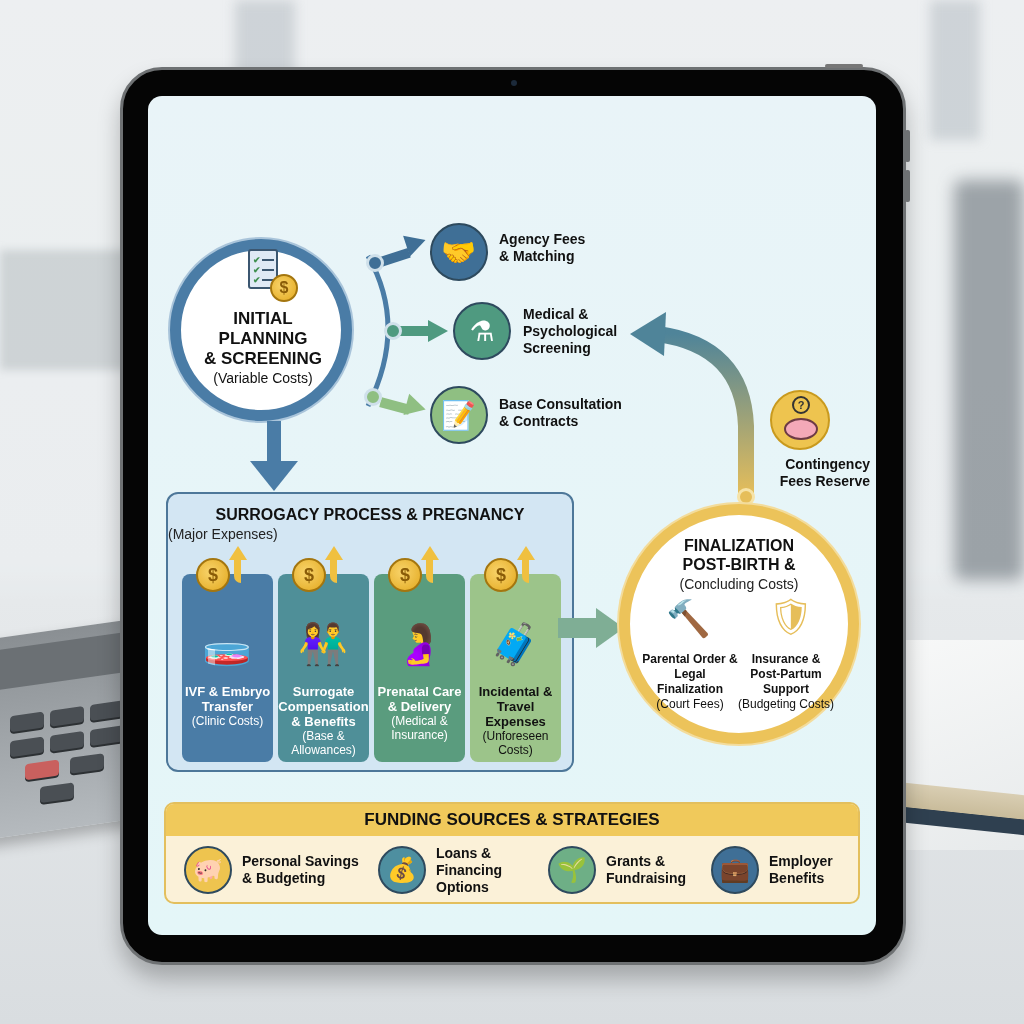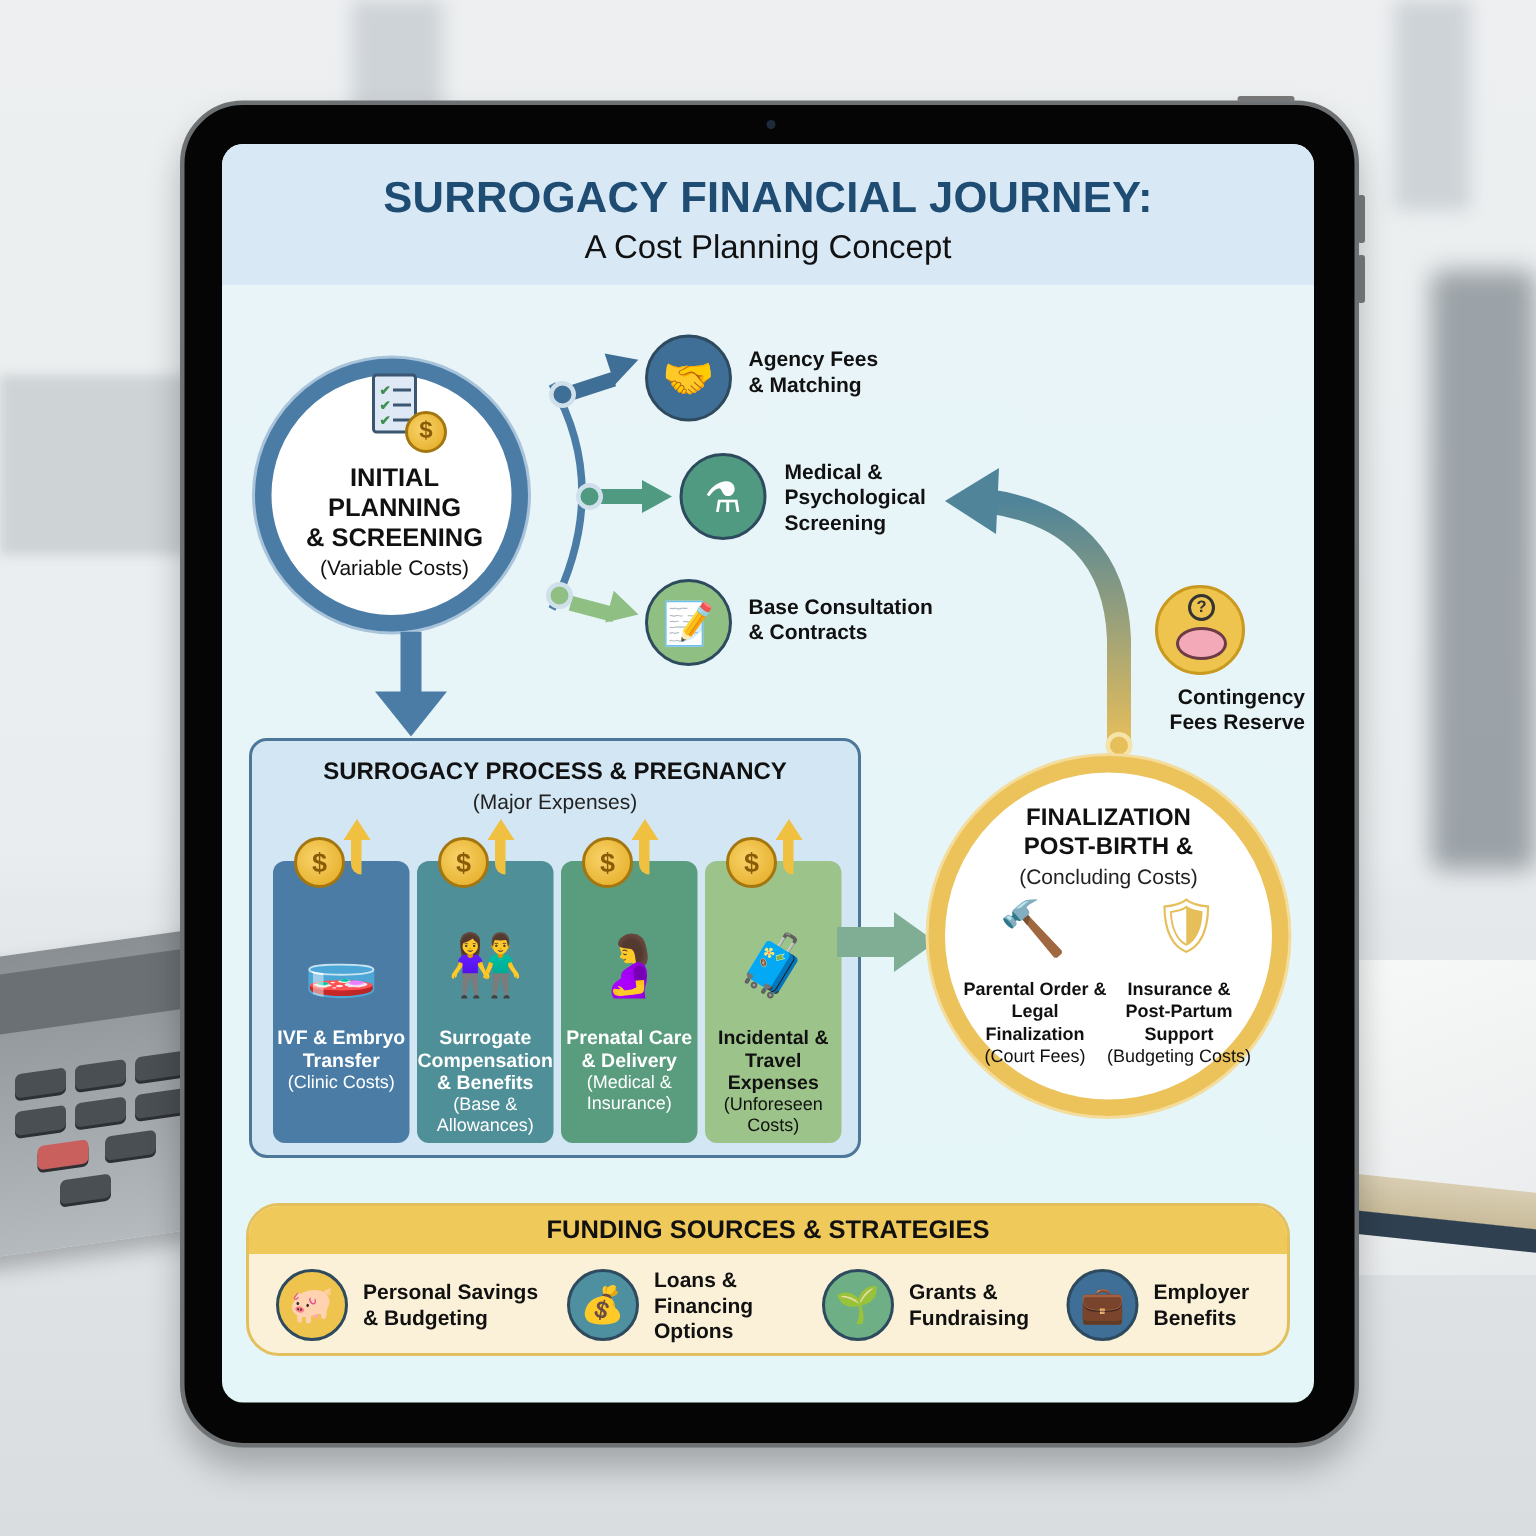--- a/index.html
+++ b/index.html
@@ -57,39 +57,39 @@
 
   
   .return-arrow { position: absolute; left: 470px; top: 220px; }
 
   .contingency-circle { position: absolute; left: 622px; top: 294px; width: 60px; height: 60px; border-radius: 50%; background: #eec44f; border: 2px solid #c99a1e; }
   .contingency-label { position: absolute; left: 592px; top: 360px; width: 130px; text-align: right; font-size: 14px; font-weight: bold; color: #111; line-height: 17px; }
 
   
   .process-box { position: absolute; left: 18px; top: 396px; width: 408px; height: 280px; border: 2px solid #4d7799; border-radius: 12px; background: #d3e6f3; }
   .process-title { position: absolute; left: 0; top: 12px; width: 404px; text-align: center; font-size: 16px; font-weight: bold; color: #111; }
-  .process-sub { position: absolute; left: 0; top: 32px; width: 404px; text-align: center; font-size: 14px; color: #222; }
+  .process-sub { position: absolute; left: 0; top: 32px; width: 404px; text-align: left; font-size: 14px; color: #222; }
   .card { position: absolute; top: 80px; width: 91px; height: 188px; border-radius: 8px; }
   .card-title { position: absolute; left: 0; top: 110px; width: 91px; text-align: center; font-size: 13px; font-weight: bold; line-height: 15px; }
   .card-note { font-weight: normal; font-size: 12px; line-height: 14px; display: block; }
   .card-coin { position: absolute; top: 64px; width: 34px; height: 34px; font-size: 18px; line-height: 30px; }
   .card-up { position: absolute; top: 52px; width: 0; height: 0; border-left: 9px solid transparent; border-right: 9px solid transparent; border-bottom: 14px solid #f0c040; }
   .card-up-stem { position: absolute; top: 65px; width: 7px; height: 24px; background: #f0c040; border-radius: 0 0 0 10px; }
   .card-icon { position: absolute; left: 0; top: 40px; width: 91px; text-align: center; font-size: 40px; line-height: 60px; }
 
   
   .post-ring { position: absolute; left: 471px; top: 408px; width: 240px; height: 240px; border-radius: 50%; border: 11px solid #ecc35a; background: #fff; box-shadow: 0 0 0 2px #f3dc9c; }
   .post-title { position: absolute; left: 471px; top: 440px; width: 240px; text-align: center; font-size: 16px; font-weight: bold; line-height: 19px; color: #111; }
   .post-sub { position: absolute; left: 471px; top: 480px; width: 240px; text-align: center; font-size: 14px; color: #222; }
   .post-item { position: absolute; width: 100px; text-align: center; font-size: 12px; font-weight: bold; line-height: 15px; color: #111; }
   .post-item .note { font-weight: normal; display: block; }
   .post-icon { position: absolute; font-size: 36px; }
 
   
-  .funding { position: absolute; left: 16px; top: 706px; width: 696px; height: 102px; border: 2px solid #e3bf5d; border-radius: 22px; background: #fbf1d8; overflow: hidden; }
+  .funding { position: absolute; left: 16px; top: 706px; width: 696px; height: 102px; border: 2px solid #e3bf5d; border-radius: 10px; background: #fbf1d8; overflow: hidden; }
   .funding-header { position: absolute; left: 0; top: 0; width: 692px; height: 32px; background: #f0c95b; text-align: center; font-size: 17px; font-weight: bold; line-height: 32px; color: #111; }
   .fund-item { position: absolute; top: 36px; height: 60px; display: flex; align-items: center; }
   .fund-icon { width: 48px; height: 48px; border-radius: 50%; border: 2px solid #2e4a5e; display: flex; align-items: center; justify-content: center; font-size: 24px; flex-shrink: 0; }
   .fund-label { margin-left: 10px; font-size: 14px; font-weight: bold; line-height: 17px; color: #111; }
 </style>
 </head>
 <body>
 
 <div class="bg-window" style="left:0;width:1024px;"></div>
 <div class="bg-pillar" style="left:235px;width:60px;"></div>
@@ -115,24 +115,20 @@
 <div class="notebook-edge"></div>
 
 <div class="tablet"></div>
 <div class="top-btn"></div>
 <div class="side-btn" style="top:130px;height:32px;"></div>
 <div class="side-btn" style="top:170px;height:32px;"></div>
 <div class="camera"></div>
 
 <div class="screen">
 
-  <div class="header">
-    <div class="title">SURROGACY FINANCIAL JOURNEY:</div>
-    <div class="subtitle">A Cost Planning Concept</div>
-  </div>
 
   <div class="init-ring"></div>
   <div class="doc-icon">
     <span class="chk" style="top:4px;">✔</span>
       <span class="line" style="top:8px;"></span>
     <span class="chk" style="top:14px;">✔</span>
       <span class="line" style="top:18px;"></span>
     <span class="chk" style="top:24px;">✔</span>
       <span class="line" style="top:28px;"></span>
   </div>

